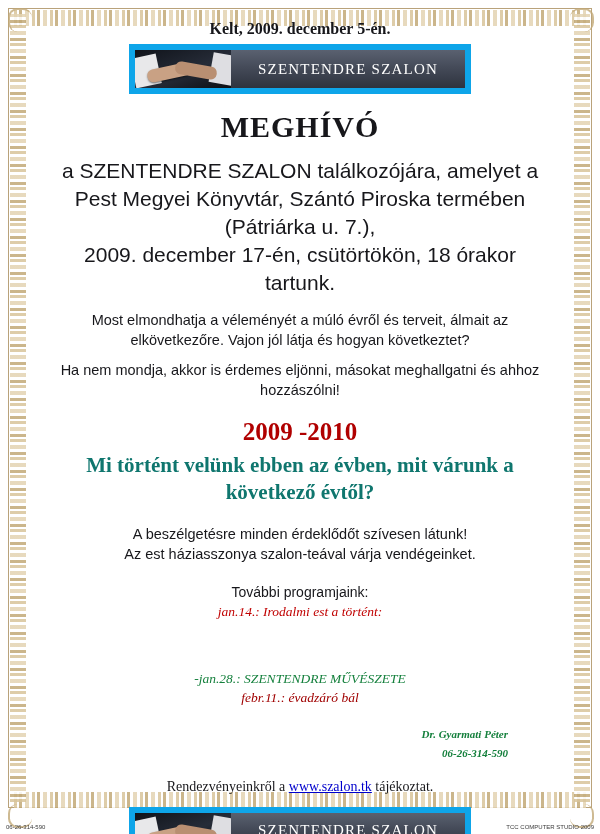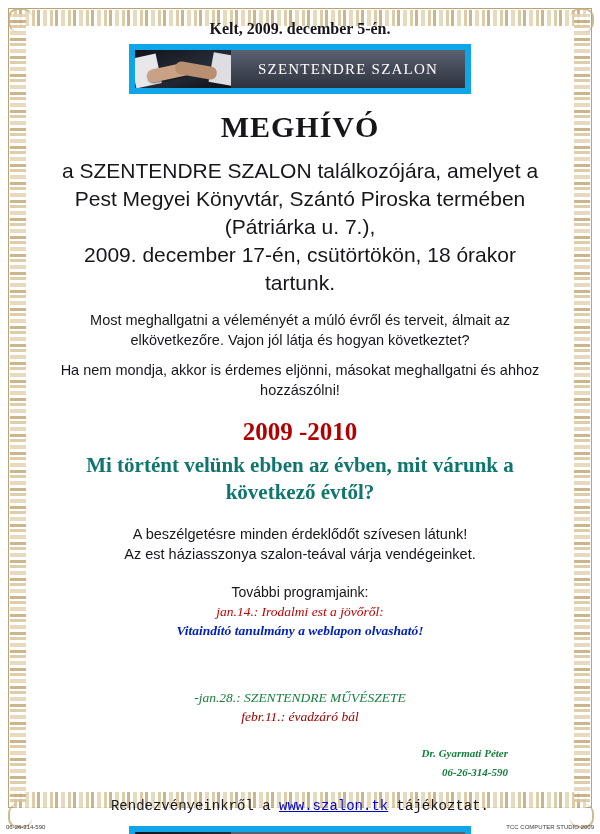--- a/index.html
+++ b/index.html
@@ -232,21 +232,21 @@
     font-style: italic;
     font-weight: bold;
     font-size: 11px;
     text-align: right;
     margin: 18px 58px 0 0;
     line-height: 19px;
     color: #15803d;
   }
 
   .info-line {
-    font-family: Liberation Mono, monospace;
+    font-family: Liberation Serif, serif;
     font-size: 14px;
     margin: 16px 0 12px 0;
     color: #17171b;
   }
   .info-line a {
     color: #0000cc;
     text-decoration: underline;
   }
 
   
@@ -303,32 +303,31 @@
   </div>
 
   <div class="headline">MEGHÍVÓ</div>
 
   <div class="intro">a SZENTENDRE SZALON találkozójára, amelyet a</div>
   <div class="intro">Pest Megyei Könyvtár, Szántó Piroska termében</div>
   <div class="intro">(Pátriárka u. 7.),</div>
   <div class="intro">2009. december 17-én, csütörtökön, 18 órakor</div>
   <div class="intro">tartunk.</div>
 
-  <div class="body-para">Most meghallgatni a véleményét a múló évről és terveit, álmait az elkövetkezőre. Vajon jól látja és hogyan következtet?</div>
+  <div class="body-para">Most elmondhatja a véleményét a múló évről és terveit, álmait az elkövetkezőre. Vajon jól látja és hogyan következtet?</div>
   <div class="body-para tight">Ha nem mondja, akkor is érdemes eljönni, másokat meghallgatni és ahhoz hozzászólni!</div>
 
   <div class="years">2009 -2010</div>
   <div class="question">Mi történt velünk ebben az évben, mit várunk a következő évtől?</div>
 
   <div class="welcome">A beszélgetésre minden érdeklődőt szívesen látunk!</div>
   <div class="hostess">Az est háziasszonya szalon-teával várja vendégeinket.</div>
 
   <div class="programs-title">További programjaink:</div>
-  <div class="prog red">jan.14.: Irodalmi est a jövőről:</div>
-  <div class="prog blue">Vitaindító tanulmány a weblapon olvasható!</div>
+  <div class="prog red">jan.14.: Irodalmi est a történt:</div>
   <div class="prog purple">-jan.28.: SZENTENDRE MŰVÉSZETE</div>
   <div class="prog darkred">febr.11.: évadzáró bál</div>
 
   <div class="signature">
     <div>Dr. Gyarmati Péter</div>
     <div>06-26-314-590</div>
   </div>
 
   <div class="info-line">
     <span>Rendezvényeinkről a </span><a href="#">www.szalon.tk</a><span> tájékoztat.</span>

